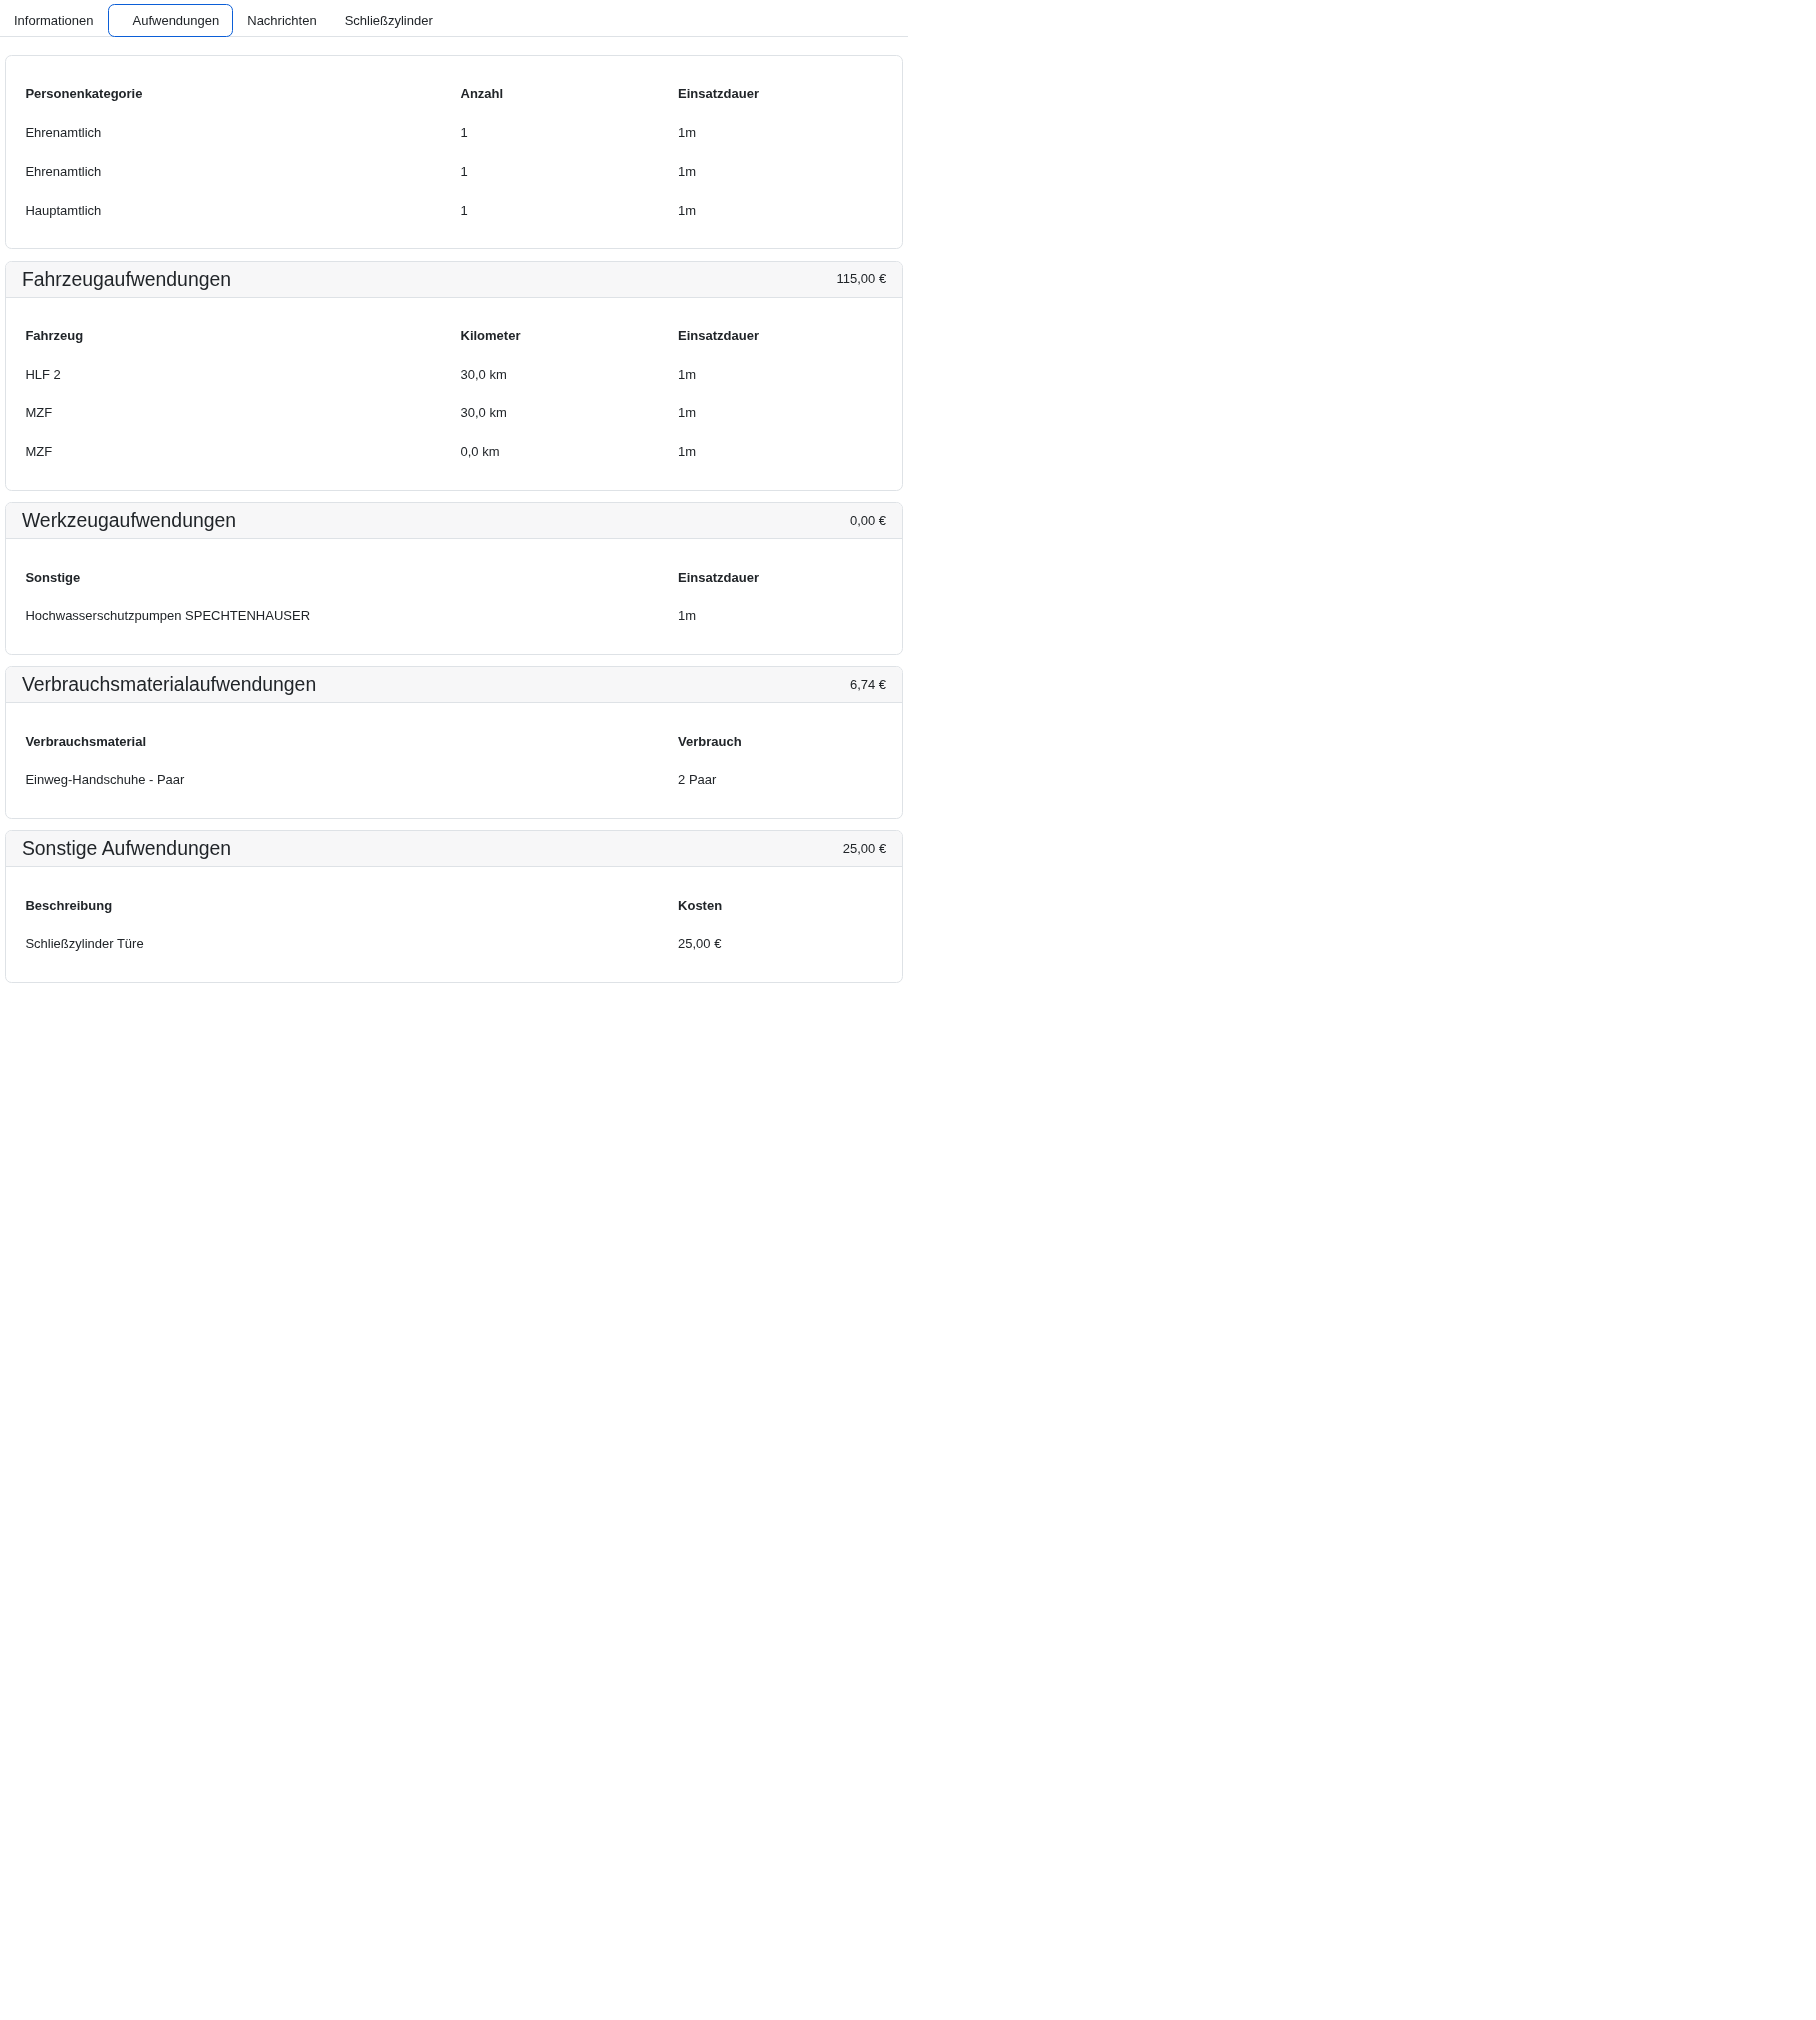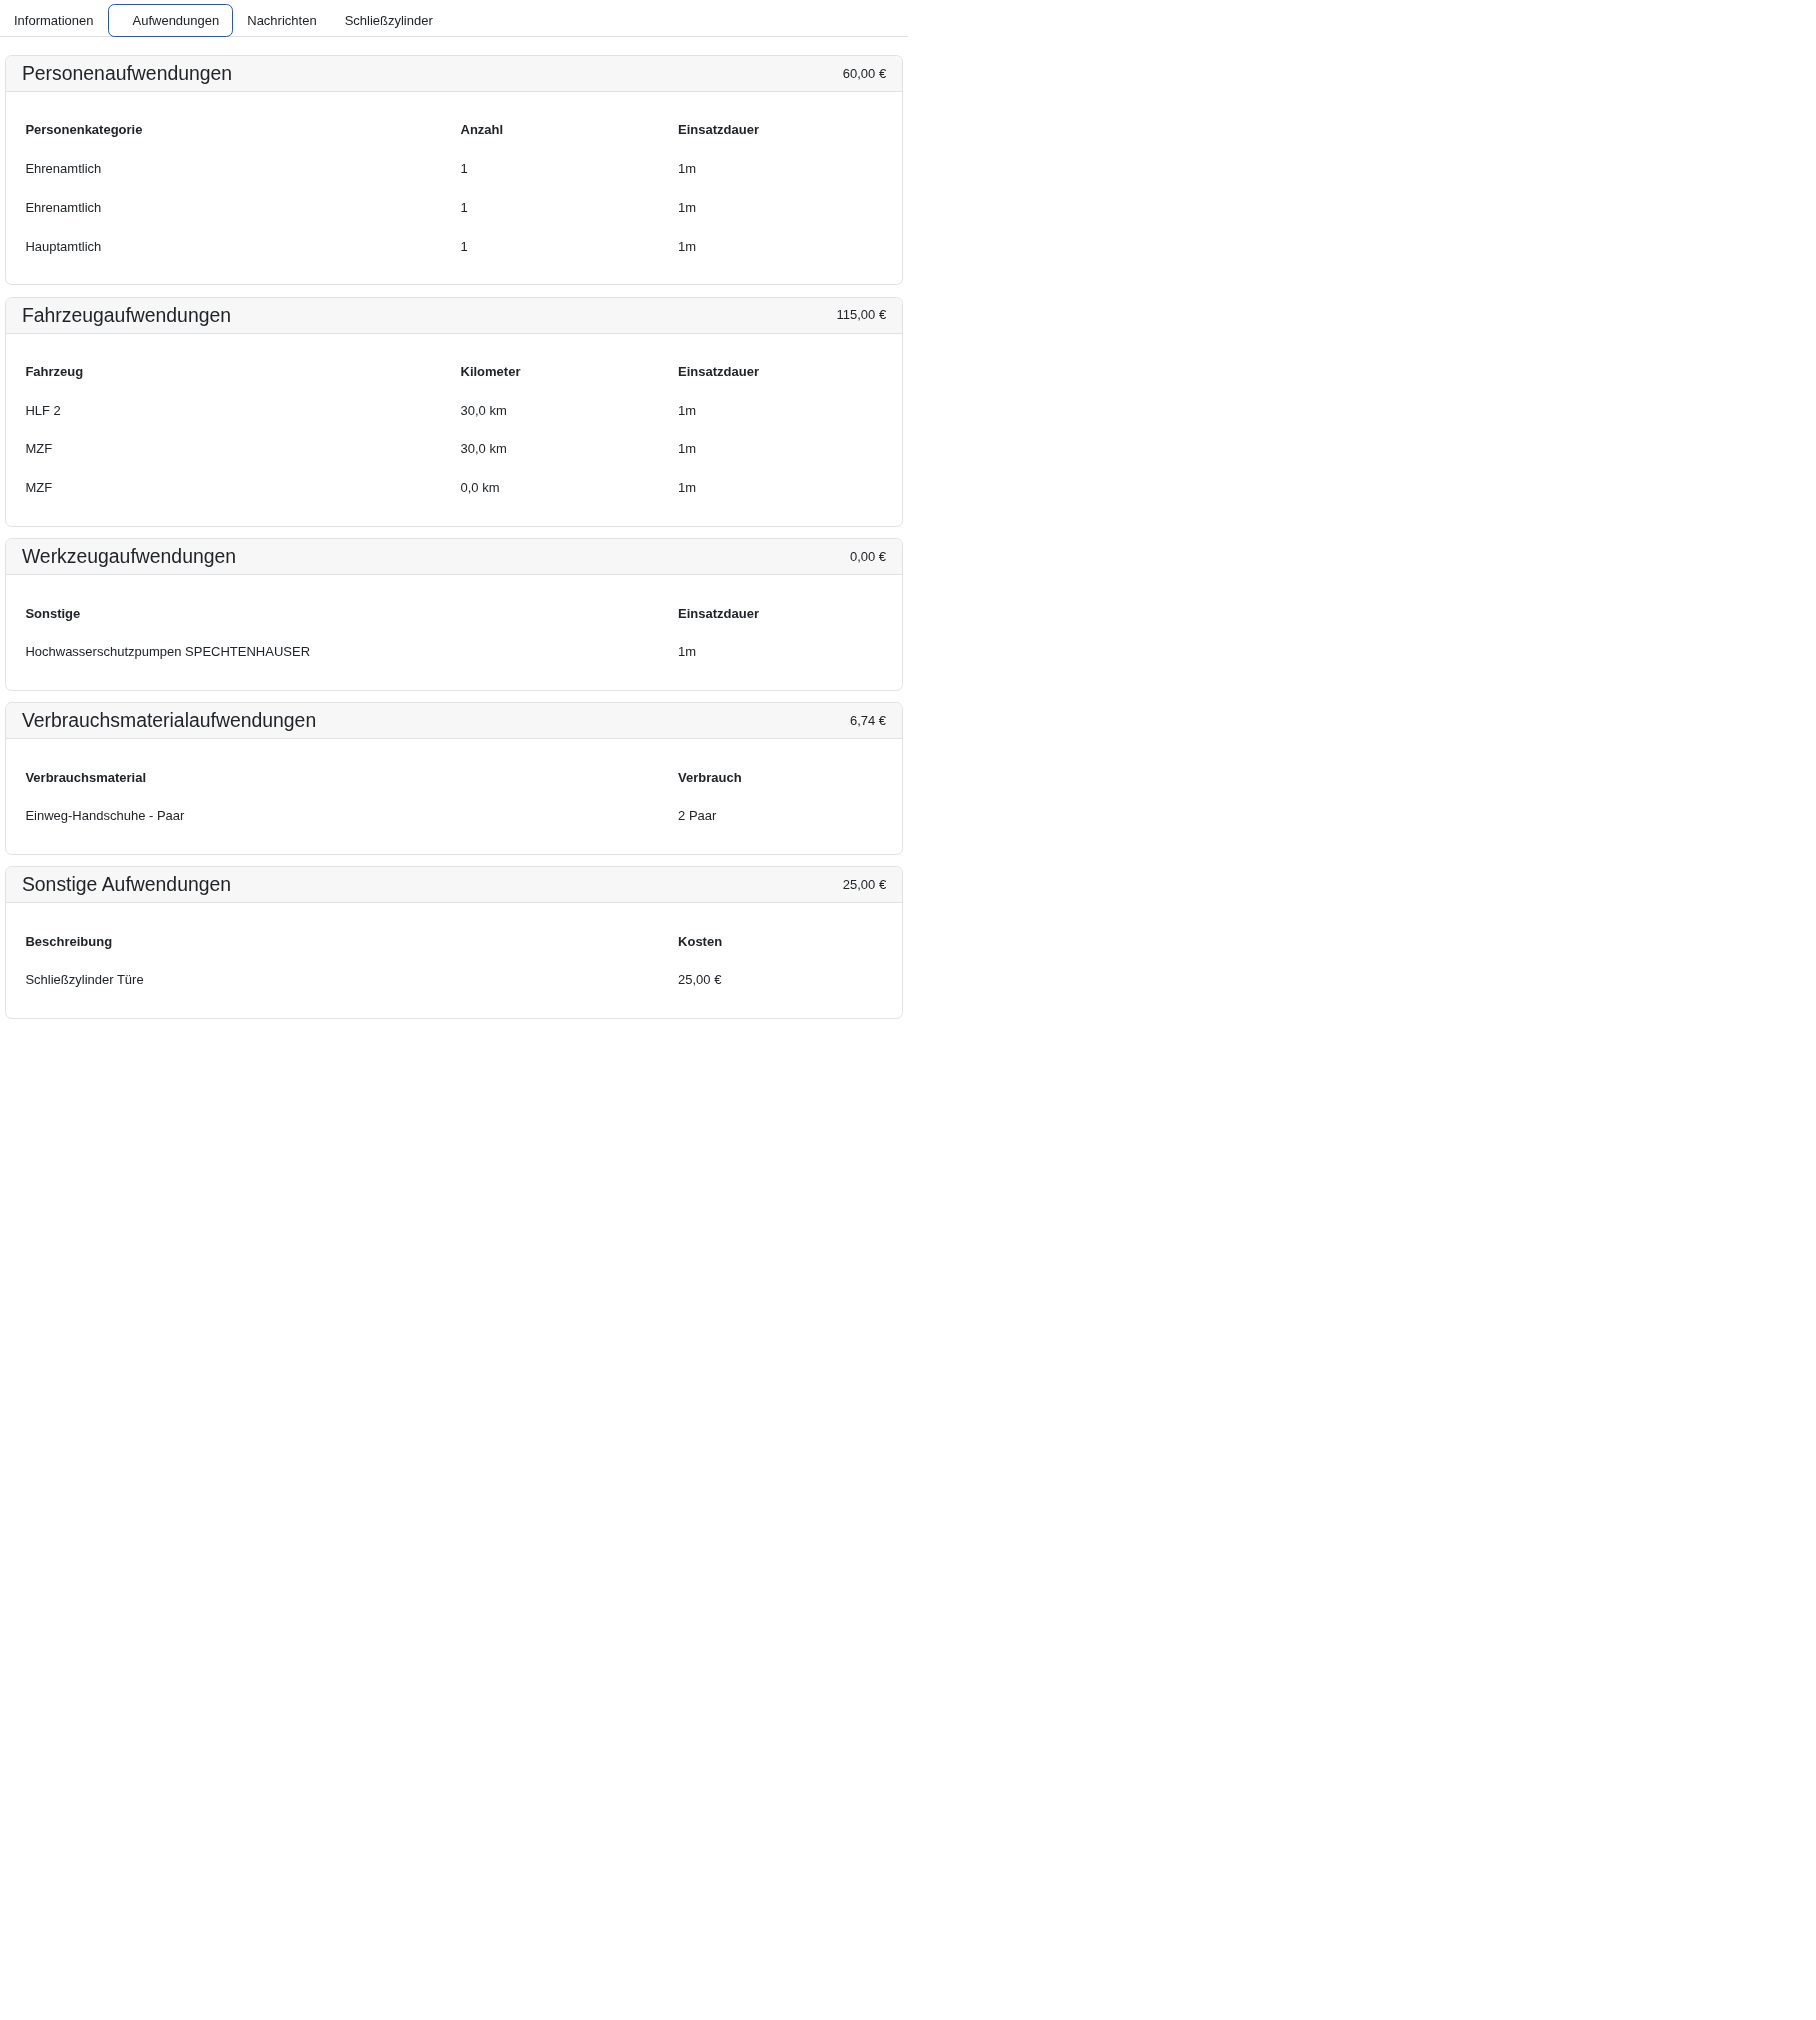--- a/index.html
+++ b/index.html
@@ -106,24 +106,20 @@
 
 <nav class="tabbar">
     <button type="button" class="tab">Informationen</button>
     <button type="button" class="tab active">Aufwendungen</button>
     <button type="button" class="tab">Nachrichten</button>
     <button type="button" class="tab">Schließzylinder</button>
   </nav>
 
 <main class="main">
   <section class="card">
-    <header class="card-header">
-      <h2 class="card-title">Personenaufwendungen</h2>
-      <span class="card-total">60,00 €</span>
-    </header>
     <div class="card-body">
       <table class="expense-table">
         <colgroup>
             <col style="width: 50%;">
             <col style="width: 25%;">
             <col style="width: 25%;">
           </colgroup>
         <thead>
             <tr>
               <th>Personenkategorie</th>

